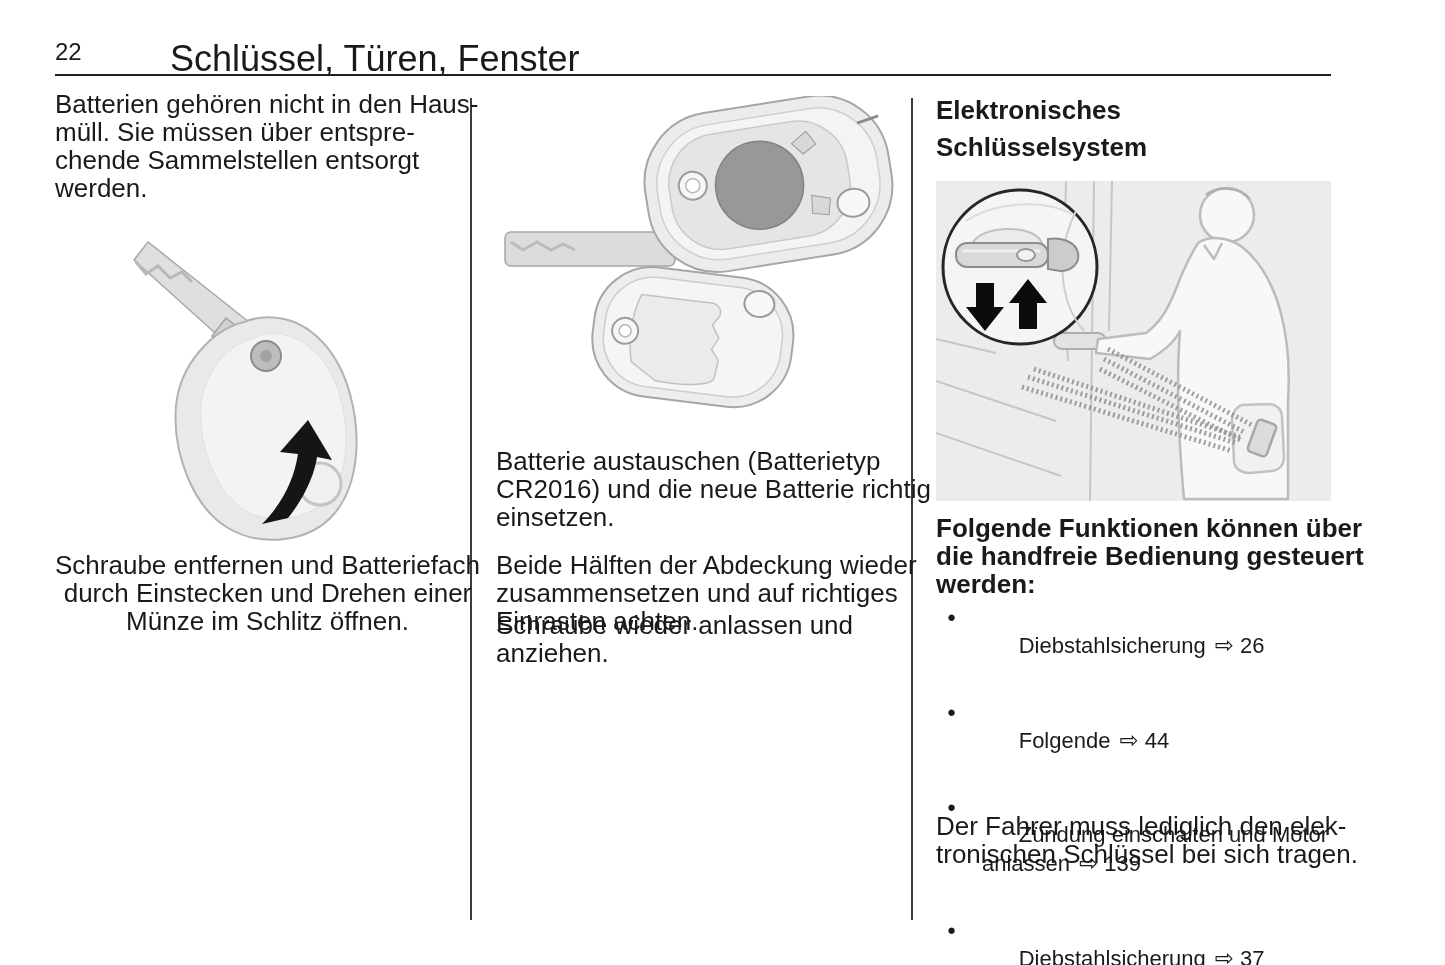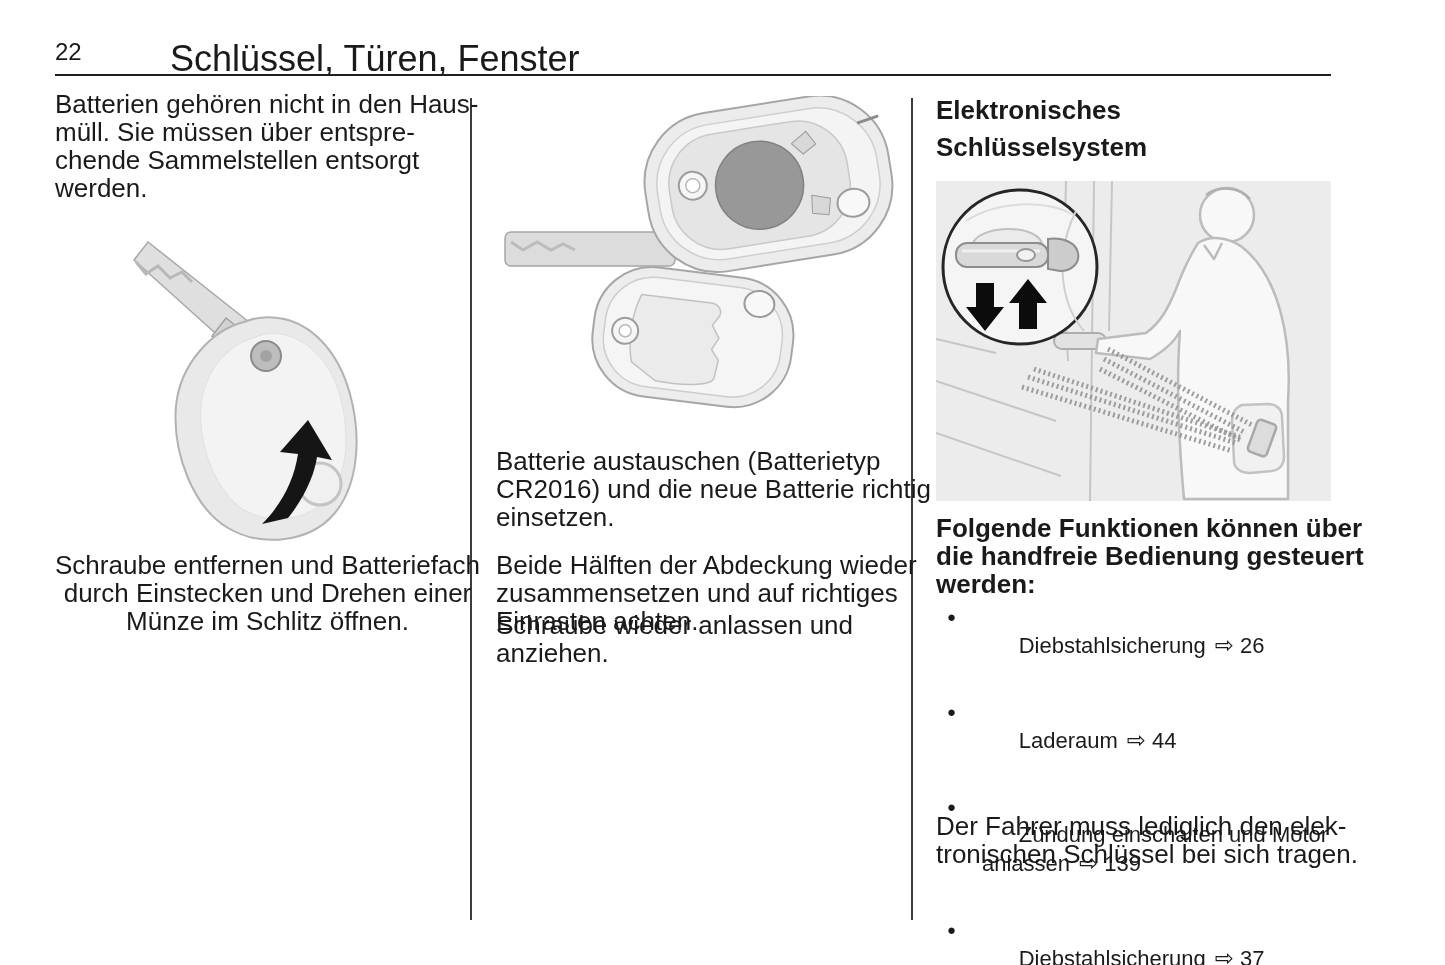--- a/index.html
+++ b/index.html
@@ -161,21 +161,21 @@
 
   <p class="body c3intro">Folgende Funktionen können über
 die handfreie Bedienung gesteuert
 werden:</p>
 
   <div class="bullets">
     <div class="bullet-item">
       <span class="bullet-dot">●</span><span>Diebstahlsicherung</span><span class="ref-arrow">⇨</span><span>26</span>
     </div>
     <div class="bullet-item">
-      <span class="bullet-dot">●</span><span>Laderaum</span><span class="ref-arrow">⇨</span><span>44</span>
+      <span class="bullet-dot">●</span><span>Folgende</span><span class="ref-arrow">⇨</span><span>44</span>
     </div>
     <div class="bullet-item">
       <span class="bullet-dot">●</span><span>Zündung einschalten und Motor
 anlassen</span><span class="ref-arrow">⇨</span><span>139</span>
     </div>
     <div class="bullet-item">
       <span class="bullet-dot">●</span><span>Diebstahlsicherung</span><span class="ref-arrow">⇨</span><span>37</span>
     </div>
 
   </div>

